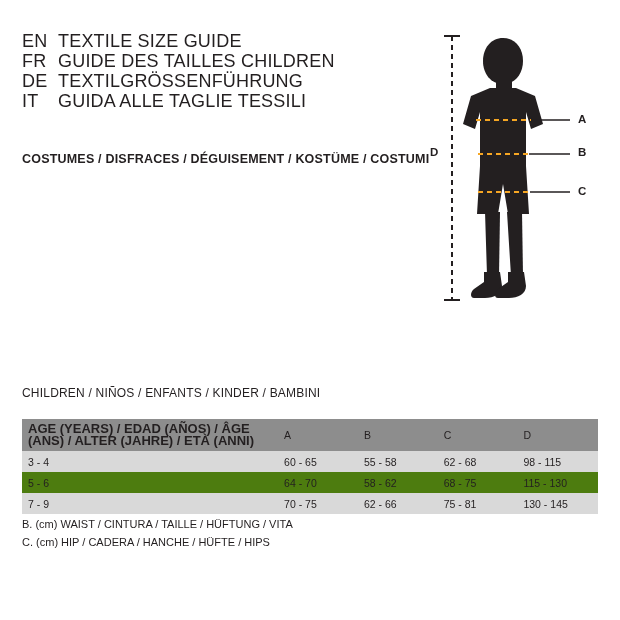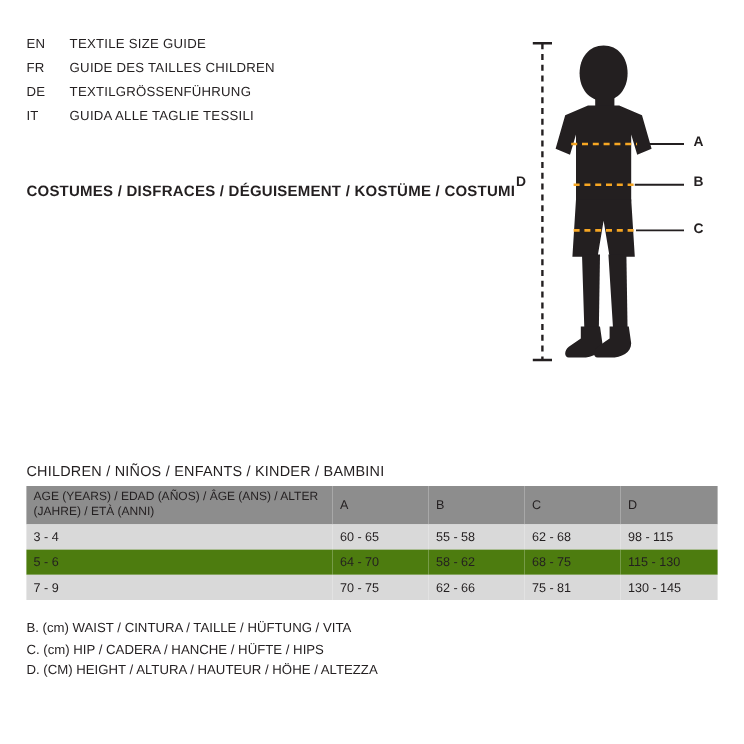--- a/index.html
+++ b/index.html
@@ -24,21 +24,21 @@
   .lang-block {
     position: absolute;
     left: 22px;
     top: 31px;
     width: 400px;
   }
   .lang-row {
     display: flex;
     align-items: baseline;
     height: 20px;
-    font-size: 11px;
+    font-size: 18px;
     letter-spacing: 0.2px;
   }
   .lang-code {
     width: 36px;
     flex: 0 0 36px;
   }
   .lang-text {
     flex: 1 1 auto;
   }
 
@@ -79,40 +79,41 @@
   
   .table-wrap {
     position: absolute;
     left: 22px;
     top: 386px;
     width: 576px;
   }
   .children-title {
     font-size: 12px;
     letter-spacing: 0.2px;
-    margin-bottom: 5px;
+    margin-bottom: 19px;
   }
   table.size-table {
     border-collapse: collapse;
     width: 576px;
     font-size: 10.5px;
   }
   table.size-table th,
   table.size-table td {
     text-align: left;
     padding: 3px 6px;
     font-weight: normal;
     vertical-align: middle;
   }
   table.size-table thead th {
     background: #8d8d8d;
     color: #231f20;
     height: 26px;
     line-height: 12px;
-    font-size: 10px;
+    font-size: 13px;
+    font-weight: bold;
   }
   table.size-table thead th.col-head {
     font-size: 10.5px;
     font-weight: normal;
   }
   .col-label { width: 272px; }
   .col-a { width: 76px; }
   .col-b { width: 76px; }
   .col-c { width: 76px; }
   .col-d { width: 76px; }
@@ -229,16 +230,15 @@
           <td>75 - 81</td>
           <td>130 - 145</td>
         </tr>
       </tbody>
     </table>
   </div>
 
   <div class="legend">
     <div>B. (cm) WAIST / CINTURA / TAILLE / HÜFTUNG / VITA</div>
     <div>C. (cm) HIP / CADERA / HANCHE / HÜFTE / HIPS</div>
-    <div>D. (CM) HEIGHT / ALTURA / HAUTEUR / HÖHE / ALTEZZA</div>
   </div>
 
 </div>
 
 </body></html>

